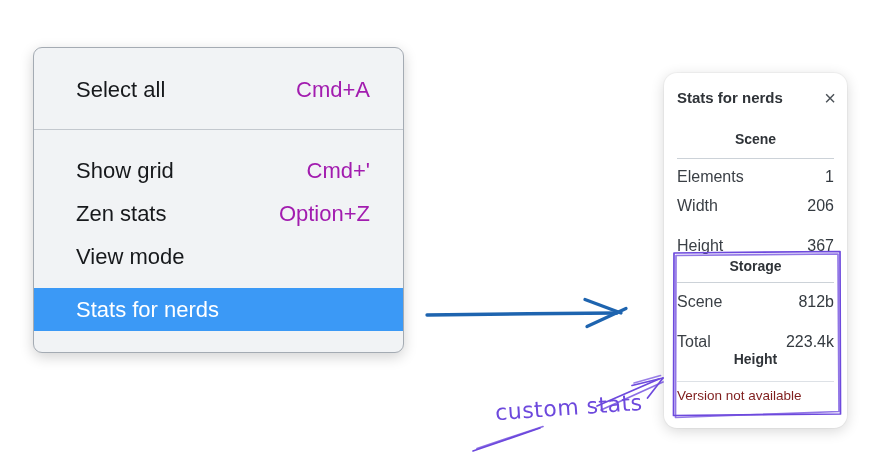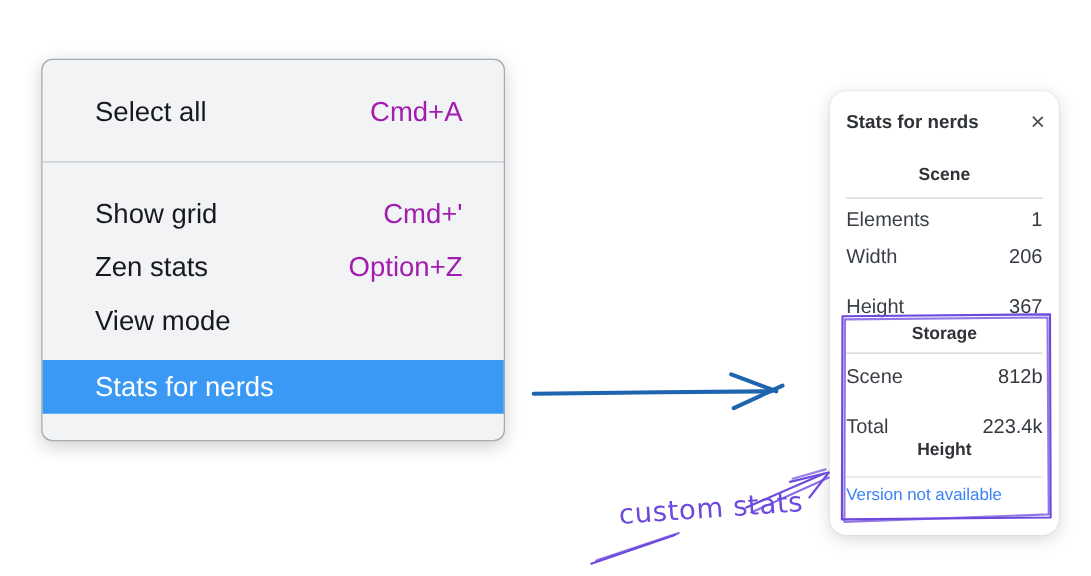--- a/index.html
+++ b/index.html
@@ -27,21 +27,21 @@
   .ptitle{font-weight:bold;font-size:15px;color:#2f3338;}
   .pclose{font-size:20px;line-height:16px;color:#4c5258;font-weight:400;cursor:pointer;}
   .psec{position:absolute;left:0;right:0;text-align:center;font-weight:bold;
         font-size:14px;color:#2f3338;}
   .pdiv{position:absolute;left:13px;right:13px;height:0;border-top:1px solid #ccd2d8;}
   .pdiv.light{border-top-color:#dde1e6;}
   .prow{position:absolute;left:13px;right:13px;height:22px;display:flex;
         justify-content:space-between;align-items:center;font-size:16px;color:#3a3f45;}
   .prow .val{color:#343a40;}
   .pnote{position:absolute;left:13px;right:13px;text-align:left;
-         font-size:13.5px;color:#3b82f6;}
+         font-size:13.5px;color:#7f1d1d;}
 
   
   .overlay{position:absolute;left:0;top:0;width:873px;height:461px;pointer-events:none;}
   .custom-label{position:absolute;left:495px;top:395px;color:#6d49dd;
         font-family:"DejaVu Sans",sans-serif;font-size:22px;font-weight:500;
         letter-spacing:.5px;transform:rotate(-4deg);white-space:nowrap;}
 </style>
 </head>
 <body>
 

